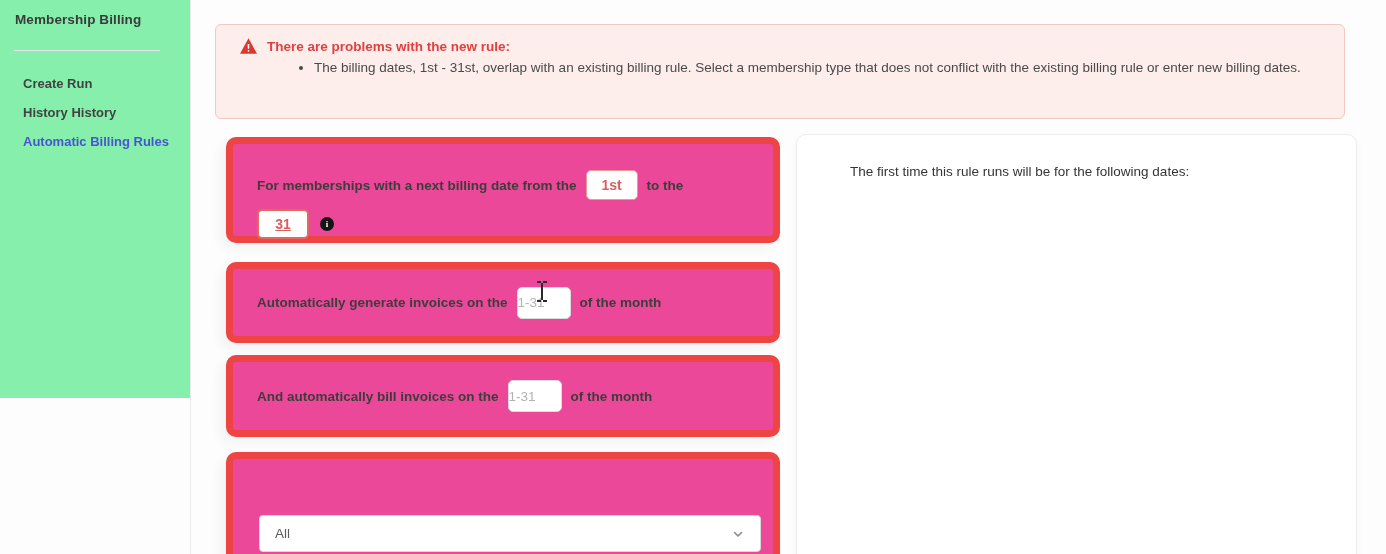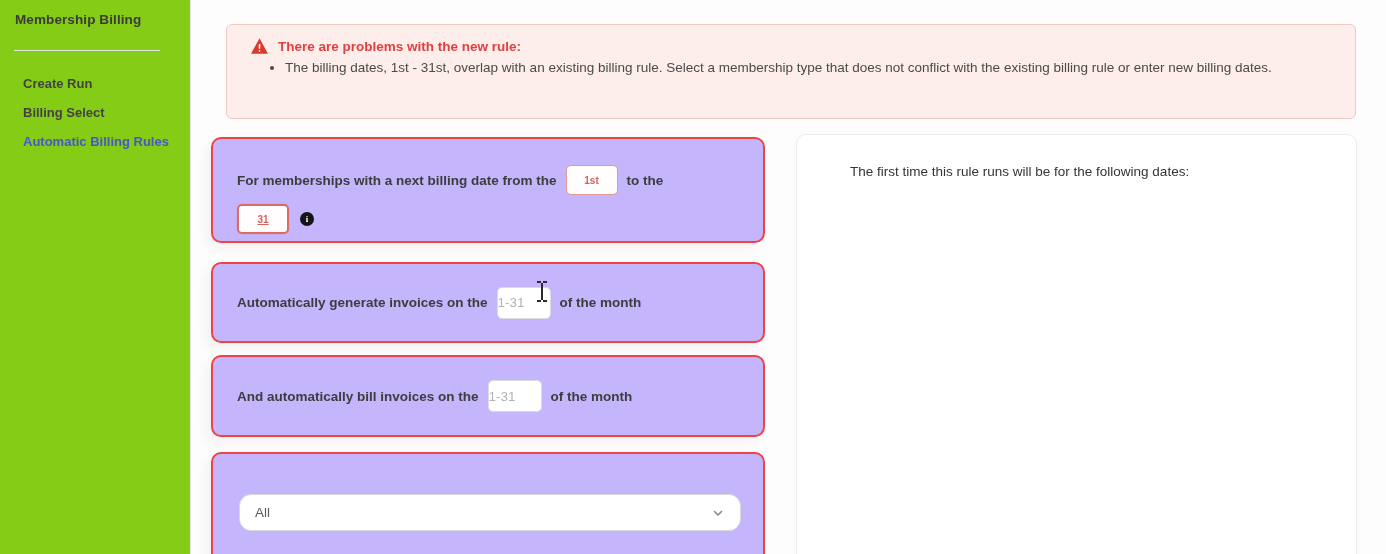--- a/index.html
+++ b/index.html
@@ -10,22 +10,22 @@
     width: 1386px;
     height: 554px;
     overflow: hidden;
     background: #fdfdfd;
   }
 
   
   .sidebar {
     position: absolute;
     left: 0; top: 0;
-    width: 190px; height: 554px;
-    background: #84cc16;
+    width: 190px; height: 398px;
+    background: #86efac;
   }
   .sidebar-title {
     position: absolute;
     left: 15px; top: 12px;
     font-size: 13.5px;
     font-weight: 700;
     color: #3b3b3b;
     letter-spacing: 0.1px;
   }
   .sidebar-divider {
@@ -48,21 +48,21 @@
   .vertical-divider {
     position: absolute;
     left: 190px; top: 0;
     width: 1px; height: 554px;
     background: #e8e8e8;
   }
 
   
   .alert {
     position: absolute;
-    left: 226px; top: 24px;
+    left: 215px; top: 24px;
     width: 1130px; height: 95px;
     background: #fdedeb;
     border: 1px solid #f0c9c3;
     border-radius: 6px;
     padding: 13px 7px 12px 24px;
   }
   .alert-header {
     display: flex;
     align-items: center;
     gap: 10px;
@@ -75,29 +75,30 @@
   }
   .alert-list {
     margin: 3px 0 0 34px;
     padding-right: 10px;
   }
   .alert-list li {
     font-size: 13.5px;
     line-height: 22px;
     color: #4a4a4a;
     list-style-type: disc;
+    margin-left: 40px;
   }
 
   
   .card {
     position: absolute;
-    left: 211px;
+    left: 226px;
     width: 554px;
-    background: #c4b5fd;
-    border: 2px solid #ef4444;
+    background: #ec4899;
+    border: 7px solid #ef4444;
     border-radius: 10px;
     box-shadow: -6px 6px 12px rgba(0,0,0,0.045), 0 1px 2px rgba(0,0,0,0.03);
   }
   .card-text {
     font-size: 13.5px;
     color: #3d3d3d;
     font-weight: 600;
   }
   .form-line {
     display: flex;
@@ -108,21 +109,21 @@
   .card-dates { top: 137px; height: 106px; padding: 26px 24px 0 24px; }
   .card-dates .form-line + .form-line { margin-top: 9px; }
 
   .date-input {
     width: 52px; height: 30px;
     border: 1px solid #e59a94;
     border-radius: 5px;
     background: #fffdfd;
     color: #d95f5f;
     font-family: inherit;
-    font-size: 10px;
+    font-size: 14px;
     font-weight: 600;
     text-align: center;
     outline: none;
   }
   .date-input.focused {
     border: 2px solid #dd6b64;
     box-shadow: 0 0 0 1px rgba(221,107,100,0.12);
     text-decoration: underline;
   }
   .plain-input {
@@ -151,24 +152,24 @@
     justify-content: center;
     margin-left: 2px;
     cursor: pointer;
   }
 
   .card-generate { top: 262px; height: 81px; display: flex; align-items: center; padding: 12px 24px; }
   .card-bill     { top: 355px; height: 82px; display: flex; align-items: center; padding: 0 24px; }
 
   .card-membership { top: 452px; height: 140px; padding: 24px 26px 0 26px; }
   .select-box {
-    margin-top: 16px;
+    margin-top: 32px;
     width: 502px; height: 37px;
     border: 1px solid #d9d9d9;
-    border-radius: 12px;
+    border-radius: 4px;
     background: #ffffff;
     display: flex;
     align-items: center;
     justify-content: space-between;
     padding: 0 15px;
     cursor: pointer;
   }
   .select-value { font-size: 13.5px; color: #5a5a5a; }
   .chevron-icon { width: 14px; height: 14px; display: block; }
 
@@ -216,21 +217,21 @@
 </style>
 </head>
 <body>
 
 <div id="app">
 
   <div class="sidebar">
     <div class="sidebar-title">Membership Billing</div>
     <div class="sidebar-divider"></div>
     <div class="nav-item" style="top:76px;">Create Run</div>
-    <div class="nav-item" style="top:105px;">Billing Select</div>
+    <div class="nav-item" style="top:105px;">History History</div>
     <div class="nav-item active" style="top:134px;">Automatic Billing Rules</div>
   </div>
   <div class="vertical-divider"></div>
 
   <div class="alert">
     <div class="alert-header">
       <svg class="warning-icon" viewBox="0 0 24 22">
         <path d="M12 0 L24 22 H0 Z" fill="#d93a2f"></path>
         <rect x="10.9" y="8" width="2.2" height="7" rx="1" fill="#ffffff"></rect>
         <rect x="10.9" y="16.6" width="2.2" height="2.4" rx="1" fill="#ffffff"></rect>

